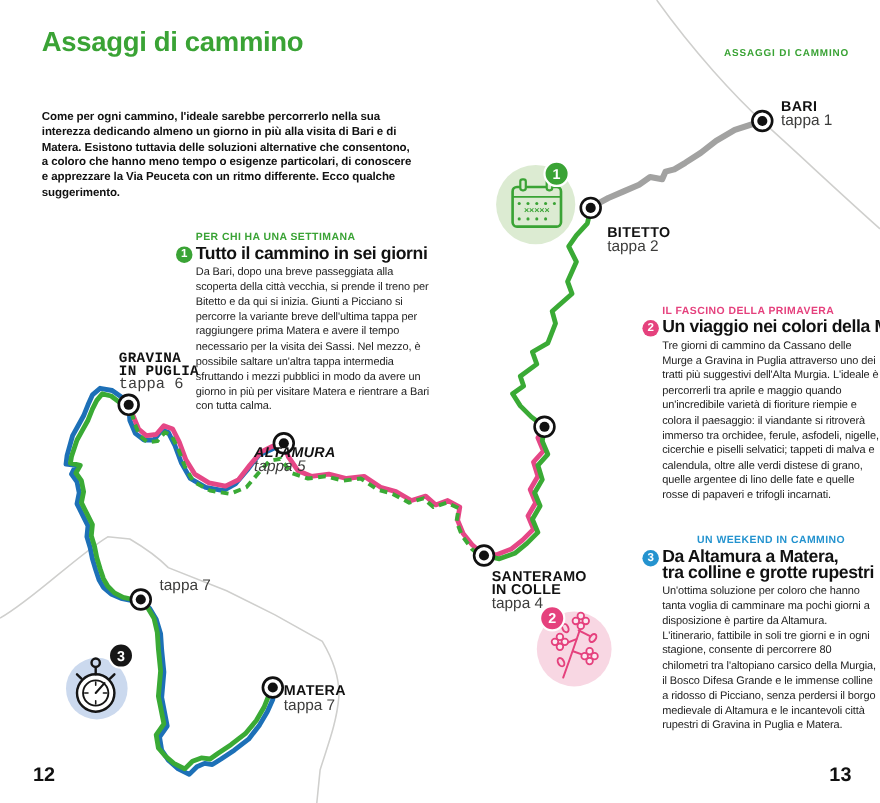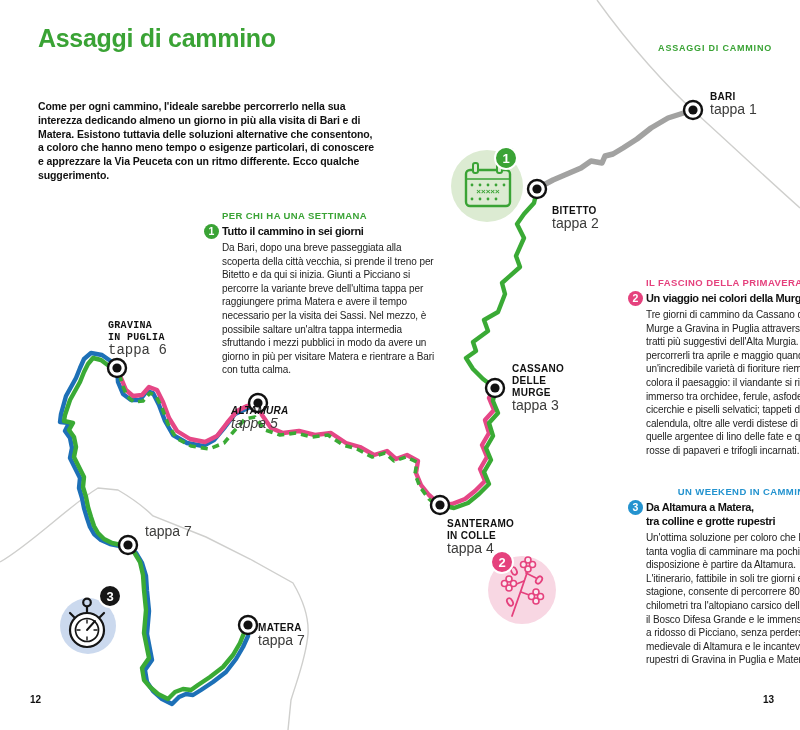--- a/index.html
+++ b/index.html
@@ -5,38 +5,38 @@
   html,body{margin:0;padding:0;background:#ffffff;}
   .page{position:relative;width:800px;height:730px;background:#fff;overflow:hidden;
         font-family:"Liberation Sans",sans-serif;color:#1c1c1c;}
   svg{position:absolute;left:0;top:0;}
   .page-title{position:absolute;left:38px;top:24px;margin:0;font-size:25px;font-weight:bold;
               color:#3aa335;letter-spacing:-0.3px;}
   .hdr-right{position:absolute;right:28px;top:43px;font-size:9px;font-weight:bold;color:#3aa335;
              letter-spacing:0.8px;}
   .intro{position:absolute;left:38px;top:100px;width:340px;margin:0;font-size:10.5px;font-weight:bold;
          line-height:13.8px;letter-spacing:-0.1px;color:#111;}
-  .sec{position:absolute;padding-left:16px;margin-left:44px;}
+  .sec{position:absolute;padding-left:16px;}
   .sec1{left:162px;top:210px;width:214px;}
   .sec2{left:586px;top:277px;width:198px;}
   .sec3{left:586px;top:486px;width:198px;}
   .kicker{font-size:9.5px;font-weight:bold;letter-spacing:0.4px;margin-bottom:3px;}
   .k-green{color:#3aa335;} .k-pink{color:#e5417d;} .k-blue{color:#2493cf;text-align:center;}
   .headrow{position:relative;margin-bottom:3px;}
   .num{position:absolute;left:-18px;top:0px;width:15px;height:15px;border-radius:50%;color:#fff;
        font-size:10.5px;font-weight:bold;text-align:center;line-height:15px;}
   .n-green{background:#3aa335;} .n-pink{background:#e5417d;} .n-blue{background:#2493cf;}
-  .sec-title{margin:0;font-size:11px;font-weight:bold;letter-spacing:-0.35px;line-height:14px;
+  .sec-title{margin:0;font-size:16px;font-weight:bold;letter-spacing:-0.35px;line-height:14px;
              color:#111;white-space:pre;}
   .sec-body{margin:3px 0 0 0;font-size:10px;line-height:13.6px;letter-spacing:-0.1px;color:#222;}
   .stop{position:absolute;}
-  .stop-name{font-size:10px;font-weight:bold;letter-spacing:0.3px;line-height:12px;color:#111;
+  .stop-name{font-size:13px;font-weight:bold;letter-spacing:0.3px;line-height:12px;color:#111;
              white-space:pre-line;}
   .stop-tappa{font-size:14px;color:#3c3c3b;line-height:12px;}
-  .pageno{position:absolute;font-size:10px;font-weight:bold;color:#111;}
+  .pageno{position:absolute;font-size:18px;font-weight:bold;color:#111;}
   .pn-l{left:30px;top:694px;} .pn-r{right:26px;top:694px;}
 </style>
 </head>
 <body>
 
 <div class="page">
 
   <svg width="800" height="730" viewBox="0 0 800 730">
 
     <path d="M 597,0 C 630,46 668,88 697,114 C 726,140 764,176 800,208" fill="none" stroke="#cfcfcd" stroke-width="1.4"></path>
@@ -184,26 +184,20 @@
   </section>
 
   <div class="stop" style="left:710px;top:91px;">
     <div class="stop-name">BARI</div>
     <div class="stop-tappa">tappa 1</div>
   </div>
   <div class="stop" style="left:552px;top:205px;">
     <div class="stop-name">BITETTO</div>
     <div class="stop-tappa">tappa 2</div>
   </div>
-  <div class="stop" style="left:512px;top:363px;">
-    <div class="stop-name">CASSANO
-DELLE
-MURGE</div>
-    <div class="stop-tappa">tappa 3</div>
-  </div>
   <div class="stop" style="left:447px;top:518px;">
     <div class="stop-name">SANTERAMO
 IN COLLE</div>
     <div class="stop-tappa">tappa 4</div>
   </div>
   <div class="stop" style="left:231px;top:405px;font-style:italic;">
     <div class="stop-name">ALTAMURA</div>
     <div class="stop-tappa">tappa 5</div>
   </div>
   <div class="stop" style="left:108px;top:320px;font-family:Liberation Mono, monospace;">

